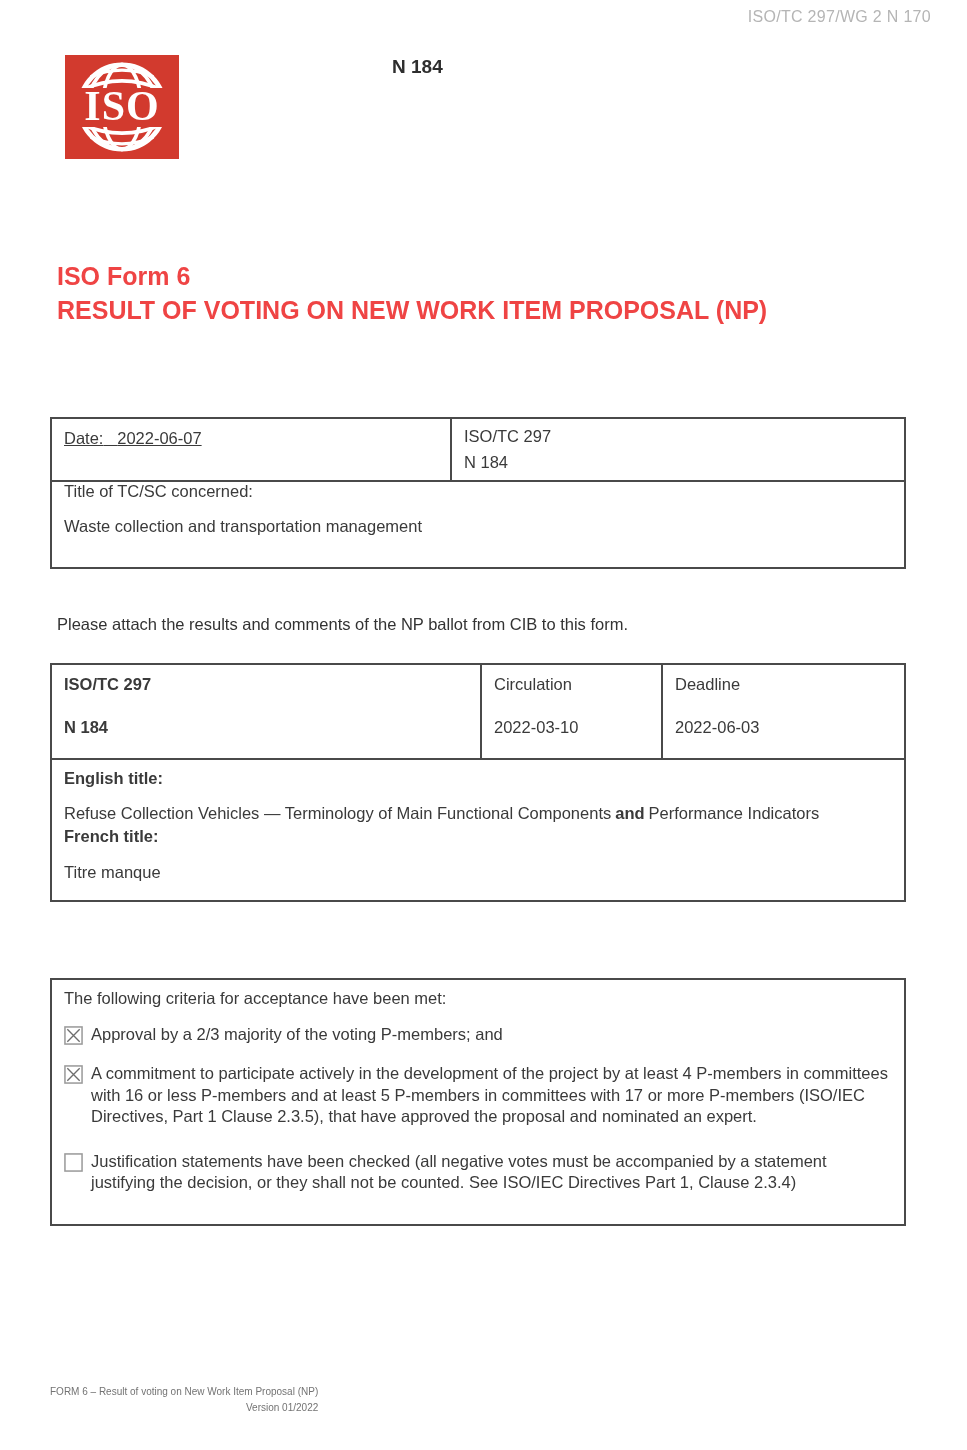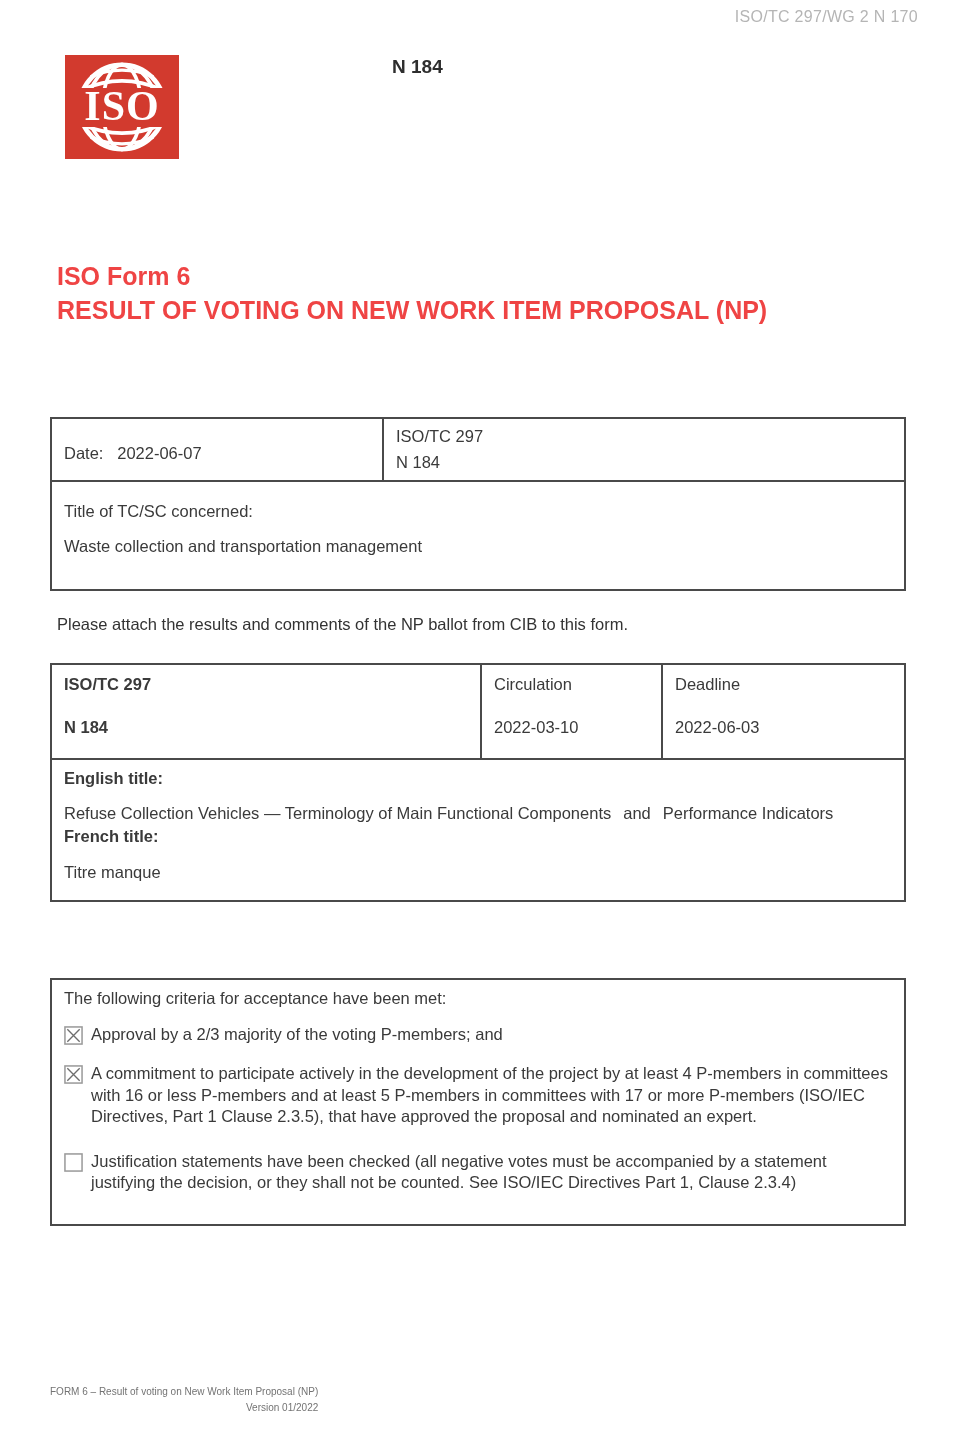--- a/index.html
+++ b/index.html
@@ -8,21 +8,21 @@
     position:relative;
     width:967px; height:1450px;
     margin:0 auto;
     background:#ffffff;
     font-family:"Liberation Sans","DejaVu Sans",sans-serif;
     color:#3a3a3a;
     overflow:hidden;
   }
   
   .doc-ref {
-    position:absolute; top:8px; right:49px;
+    position:absolute; top:8px; right:36px;
     font-size:16px; color:#b5b5b5; letter-spacing:.3px;
   }
   
   .logo {
     position:absolute; left:65px; top:55px;
     width:114px; height:104px;
     background:#d23a2e;
   }
   .logo .globe { position:absolute; left:11px; top:5px; }
   .logo .band {
@@ -40,40 +40,40 @@
     position:absolute; left:392px; top:56px;
     font-size:19px; font-weight:bold; color:#2e2e2e;
   }
   
   .title-block { position:absolute; left:57px; top:259px; color:#ef4444; }
   .title-block div { font-size:25px; font-weight:bold; line-height:34px; }
   
   .tbl { position:absolute; left:50px; width:856px; border:2px solid #4a4a4a; font-size:16.5px; }
   .table1 { top:417px; }
   .t1-row1 { display:flex; border-bottom:2px solid #4a4a4a; height:63px; }
-  .t1-c1 { width:332px; border-right:2px solid #4a4a4a; padding:25px 12px; }
+  .t1-c1 { width:400px; border-right:2px solid #4a4a4a; padding:10px 12px;text-decoration:underline; }
   .t1-c2 { flex:1; padding:8px 12px; }
   .t1-c2 .line2 { margin-top:7px; }
-  .t1-row2 { height:107px; padding:20px 12px; }
+  .t1-row2 { height:85px; padding:0 12px; }
   .t1-row2 .value { margin-top:16px; }
   .attach-note { position:absolute; left:57px; top:615px; font-size:16.5px; color:#333; }
   .table2 { top:663px; }
   .t2-row1 { display:flex; border-bottom:2px solid #4a4a4a; height:95px; }
   .t2-row1 > div { padding:10px 12px; }
   .t2-c1 { width:430px; border-right:2px solid #4a4a4a; font-weight:bold; }
   .t2-c2 { width:181px; border-right:2px solid #4a4a4a; }
   .t2-c3 { flex:1; }
   .t2-row1 .cell-value { margin-top:24px; font-weight:normal; }
   .t2-c1 .cell-value { font-weight:bold; }
   .t2-row2 { padding:8px 12px 17px; line-height:21px; }
   .lbl { font-weight:bold; }
   .t2-row2 .mb { margin-bottom:15px; }
   .t2-row2 .mb2 { margin-bottom:13px; }
   .eng-title { max-width:780px; line-height:22px; margin-bottom:2px; }
-  .eng-and { font-weight:normal; margin:0 12px; }
+  .eng-and { font-weight:bold; margin:0 4px; }
   
   .table3 { top:978px; }
   .t3-header { border-bottom:2px solid #4a4a4a; padding:5px 12px 6px; font-weight:bold; }
   .t3-body { padding:8px 12px 30px; line-height:21px; }
   .criterion { display:flex; align-items:flex-start; }
   .criterion .cbx-wrap { flex:0 0 19px; margin-right:8px; margin-top:2px; }
   .criterion .crit-text { flex:1; line-height:21.5px; }
   .c1 { margin-top:15px; }
   .c2 { margin-top:13px; }
   .c3 { margin-top:23px; }

